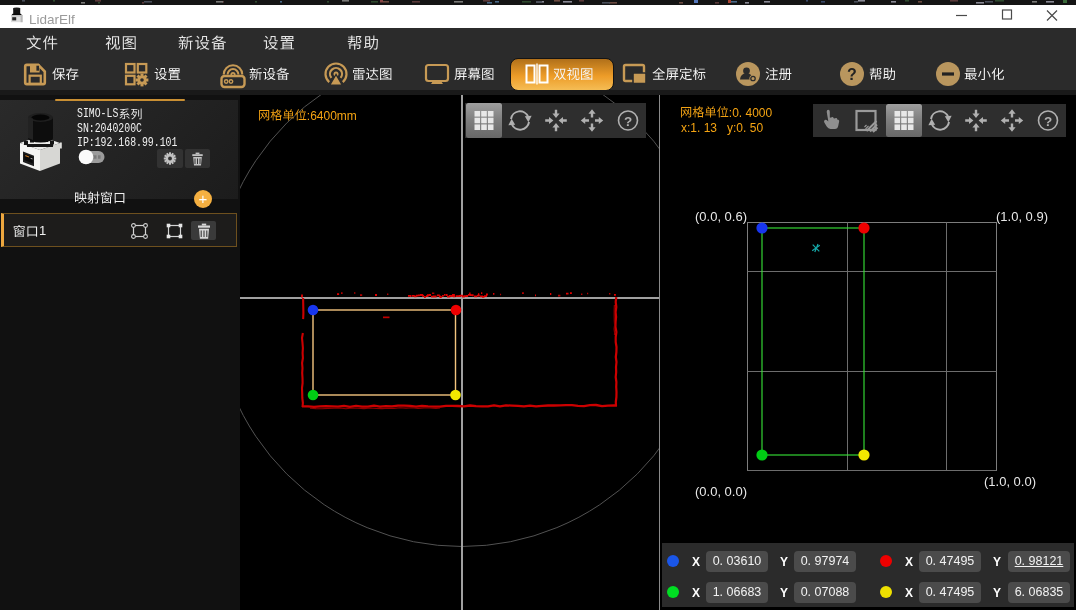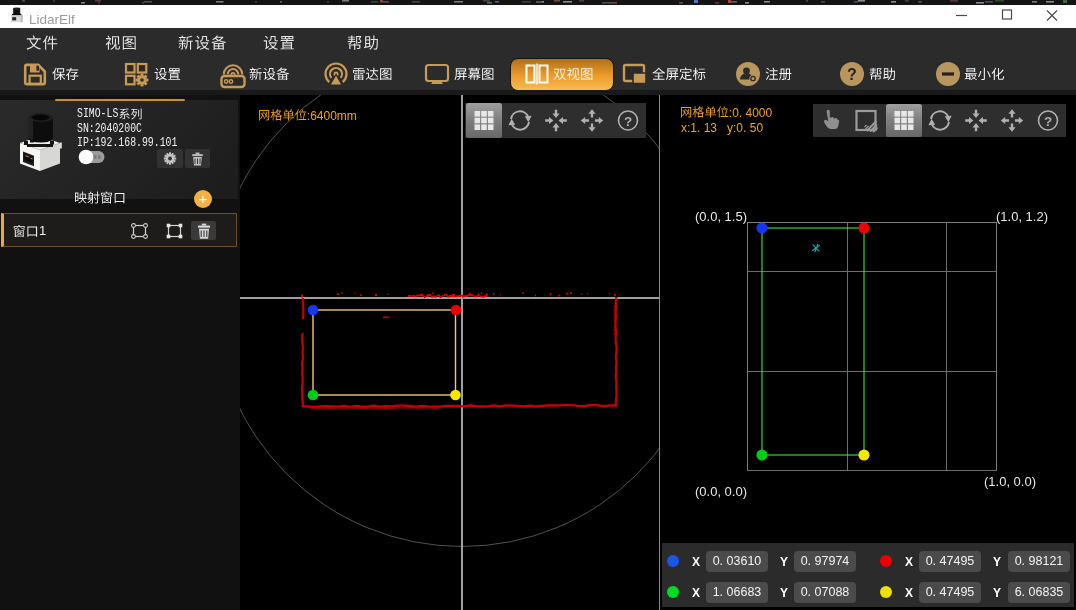--- a/index.html
+++ b/index.html
@@ -393,36 +393,36 @@
           <path d="M-1.5 6.5 l2 -2 M-0.5 8.5 l3 -3" stroke="#9a9a9a" stroke-width="1.1"></path>
         </g>
         <rect x="73" y="0" width="36" height="33" rx="2.5" fill="url(#selGrad)"></rect>
         <use href="#icoGrid3" transform="translate(91,16.5)"></use>
         <use href="#icoRot" transform="translate(127,16.5)"></use>
         <use href="#icoCollapse" transform="translate(163,16.5)"></use>
         <use href="#icoExpand" transform="translate(199,16.5)"></use>
         <use href="#icoHelp" transform="translate(235,16.5)"></use>
       </svg>
     </div>
-    <div class="coordlabel" style="left:35px; top:114px;">(0.0, 1.5)</div>
-    <div class="coordlabel" style="left:336px; top:114px;">(1.0, 1.2)</div>
+    <div class="coordlabel" style="left:35px; top:114px;">(0.0, 0.6)</div>
+    <div class="coordlabel" style="left:336px; top:114px;">(1.0, 0.9)</div>
     <div class="coordlabel" style="left:35px; top:379px;margin-top:10px;">(0.0, 0.0)</div>
     <div class="coordlabel" style="left:324px; top:379px;">(1.0, 0.0)</div>
     <div id="bottombar">
       <div class="crow" style="left:0; top:8px; width:412px;">
         <div class="cdot" style="left:5px; background:#1a56e8;"></div>
         <div class="clabel" style="left:30px;">X</div>
         <div class="cbox" style="left:44px;">0. 03610</div>
         <div class="clabel" style="left:118px;">Y</div>
         <div class="cbox" style="left:132px;">0. 97974</div>
         <div class="cdot" style="left:218px; background:#ee0000;"></div>
         <div class="clabel" style="left:243px;">X</div>
         <div class="cbox" style="left:257px;">0. 47495</div>
         <div class="clabel" style="left:331px;">Y</div>
-        <div class="cbox" style="left:346px;">0. 98121</div>
+        <div class="cbox" style="left:346px;text-decoration:underline;">0. 98121</div>
       </div>
       <div class="crow" style="left:0; top:39px; width:412px;">
         <div class="cdot" style="left:5px; background:#00dd22;"></div>
         <div class="clabel" style="left:30px;">X</div>
         <div class="cbox" style="left:44px;">1. 06683</div>
         <div class="clabel" style="left:118px;">Y</div>
         <div class="cbox" style="left:132px;">0. 07088</div>
         <div class="cdot" style="left:218px; background:#eee000;"></div>
         <div class="clabel" style="left:243px;">X</div>
         <div class="cbox" style="left:257px;">0. 47495</div>

